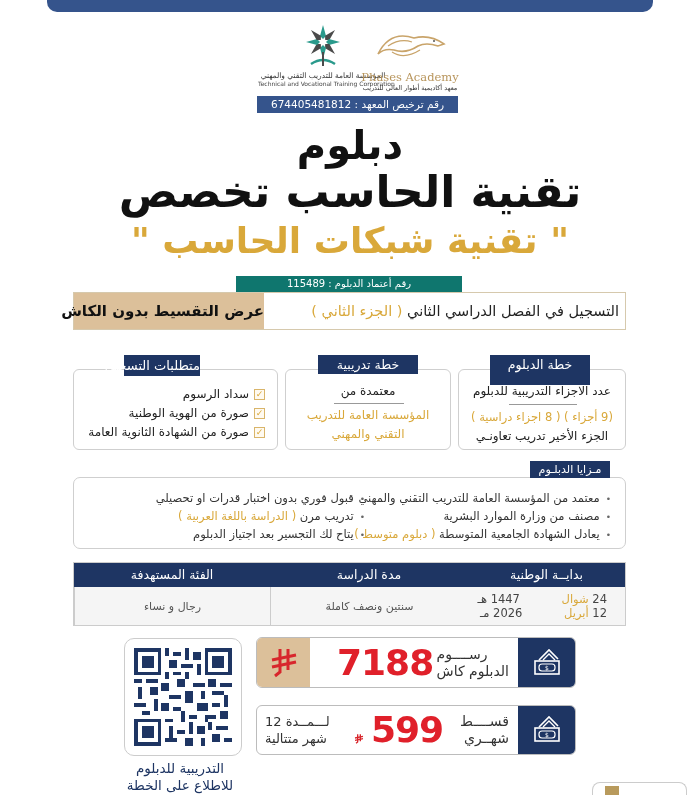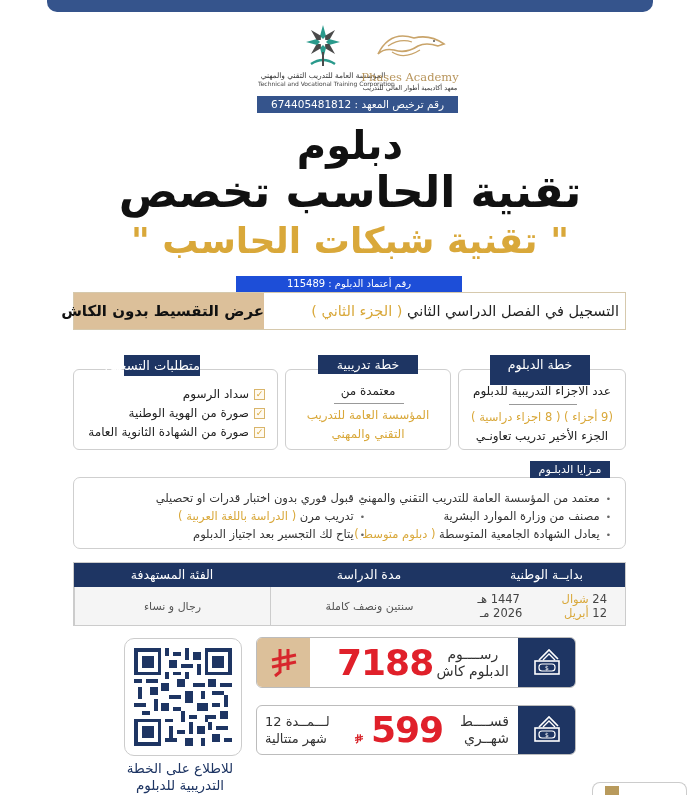--- a/index.html
+++ b/index.html
@@ -18,21 +18,21 @@
   .phases-en { font-family: "DejaVu Serif", serif; font-size: 11.5px; color: #b8955c; white-space: nowrap; margin-top: 0px; }
   .phases-ar { font-size: 6.5px; color: #333; direction: rtl; white-space: nowrap; }
 
   .license { left: 257px; top: 96px; width: 201px; height: 17px; background: #35548c; color: #fff; font-size: 10.5px; direction: rtl; text-align: center; line-height: 17px; white-space: nowrap; }
 
   
   .t1 { left: 0; width: 700px; top: 122px; text-align: center; font-size: 40px; font-weight: bold; color: #111; direction: rtl; line-height: 46px; letter-spacing: -1px; }
   .t2 { left: 0; width: 700px; top: 168px; text-align: center; font-size: 44px; font-weight: bold; color: #111; direction: rtl; line-height: 48px; letter-spacing: -1px; }
   .t3 { left: 0; width: 700px; top: 218px; text-align: center; font-size: 36px; font-weight: bold; color: #d9a83a; direction: rtl; line-height: 46px; }
 
-  .accred { left: 236px; top: 276px; width: 226px; height: 16px; background: #1d4ed8; color: #fff; font-size: 10px; direction: rtl; text-align: center; line-height: 16px; white-space: nowrap; }
+  .accred { left: 236px; top: 276px; width: 226px; height: 16px; background: #0f766e; color: #fff; font-size: 10px; direction: rtl; text-align: center; line-height: 16px; white-space: nowrap; }
 
   .reg-box { left: 73px; top: 292px; width: 553px; height: 38px; border: 1px solid #d6c9ad; background: #fff; }
   .reg-offer { position: absolute; left: 0; top: 0; width: 190px; height: 36px; background: #dcc09a; font-size: 15px; font-weight: bold; color: #111; direction: rtl; text-align: center; line-height: 36px; white-space: nowrap; }
   .reg-text { position: absolute; right: 6px; top: 0; height: 36px; line-height: 36px; font-size: 14.5px; color: #222; direction: rtl; white-space: nowrap; }
   .reg-text .gold { color: #d9a83a; }
 
   
   .card { border: 1px solid #cfcfcf; border-radius: 6px; background: #fff; }
   .card-head { position: absolute; background: #1e3563; color: #fff; font-size: 12.5px; direction: rtl; text-align: center; white-space: nowrap; }
   .card-text { position: absolute; left: 0; width: 100%; text-align: center; direction: rtl; white-space: nowrap; }
@@ -197,21 +197,21 @@
 <div class="abs fee" style="left:256px; top:637px; width:320px; height:51px;">
   <div class="fee-icon">
     <svg width="34" height="34" viewBox="0 0 34 34">
       <path d="M9 14 L19 4 L28 13" fill="none" stroke="#fff" stroke-width="1.6"></path>
       <path d="M13 14 L19 8 L25 14" fill="none" stroke="#fff" stroke-width="1.3"></path>
       <rect x="5" y="15" width="24" height="13" fill="none" stroke="#fff" stroke-width="1.6"></rect>
       <rect x="9" y="18" width="16" height="7" rx="3" fill="none" stroke="#fff" stroke-width="1.2"></rect>
       <text x="17" y="24" font-size="6" fill="#fff" text-anchor="middle" font-family="DejaVu Sans, sans-serif">$</text>
     </svg>
   </div>
-  <div class="fee-label" style="right:66px; top:8px; text-align:center;">
+  <div class="fee-label" style="right:66px; top:8px; text-align:left;">
     <div>رســــوم</div>
     <div>الدبلوم كاش</div>
   </div>
   <div class="fee-amount" style="left:44px; top:1px;margin-left:36px;">7188</div>
   <div class="riyal-box">
     <svg width="30" height="34" viewBox="0 0 30 34">
       <path d="M11 3 L11 26 L6 30" fill="none" stroke="#d8262c" stroke-width="3"></path>
       <path d="M19 3 L19 24" fill="none" stroke="#d8262c" stroke-width="3"></path>
       <path d="M3 14 L27 9" stroke="#d8262c" stroke-width="3"></path>
       <path d="M3 21 L27 16" stroke="#d8262c" stroke-width="3"></path>
@@ -306,19 +306,19 @@
         <rect x="8" y="23" width="3" height="1"></rect>
         <rect x="13" y="23" width="2" height="2"></rect>
       <rect x="17" y="23" width="1" height="2"></rect>
         <rect x="20" y="22" width="2" height="2"></rect>
         <rect x="23" y="23" width="2" height="1"></rect>
         <rect x="18" y="18" width="1" height="1"></rect>
     </g>
   </svg>
 </div>
 <div class="abs qr-cap">
+  <div>التدريبية للدبلوم</div>
   <div>للاطلاع على الخطة</div>
-  <div>التدريبية للدبلوم</div>
 </div>
 
 <div class="abs qr-corner">
   <div style="margin:3px 0 0 12px; width:14px; height:10px; background:#b89a5c;"></div>
 </div>
 
 </body></html>

